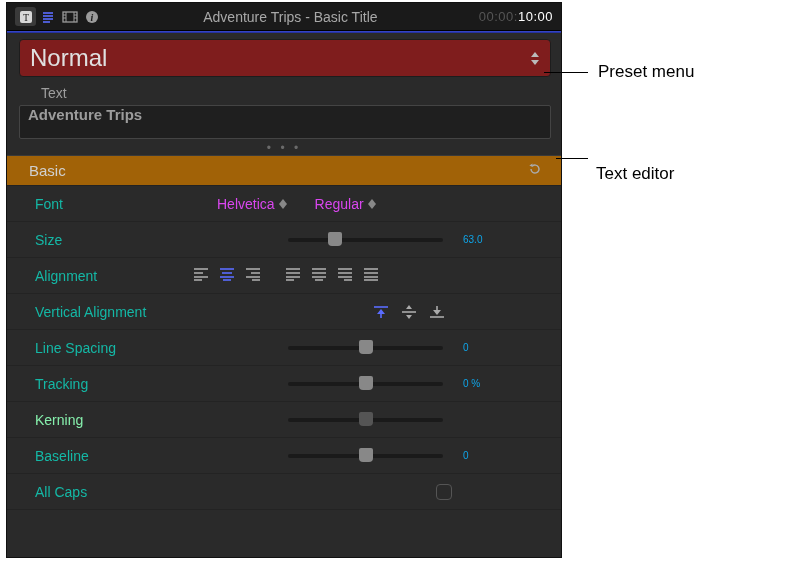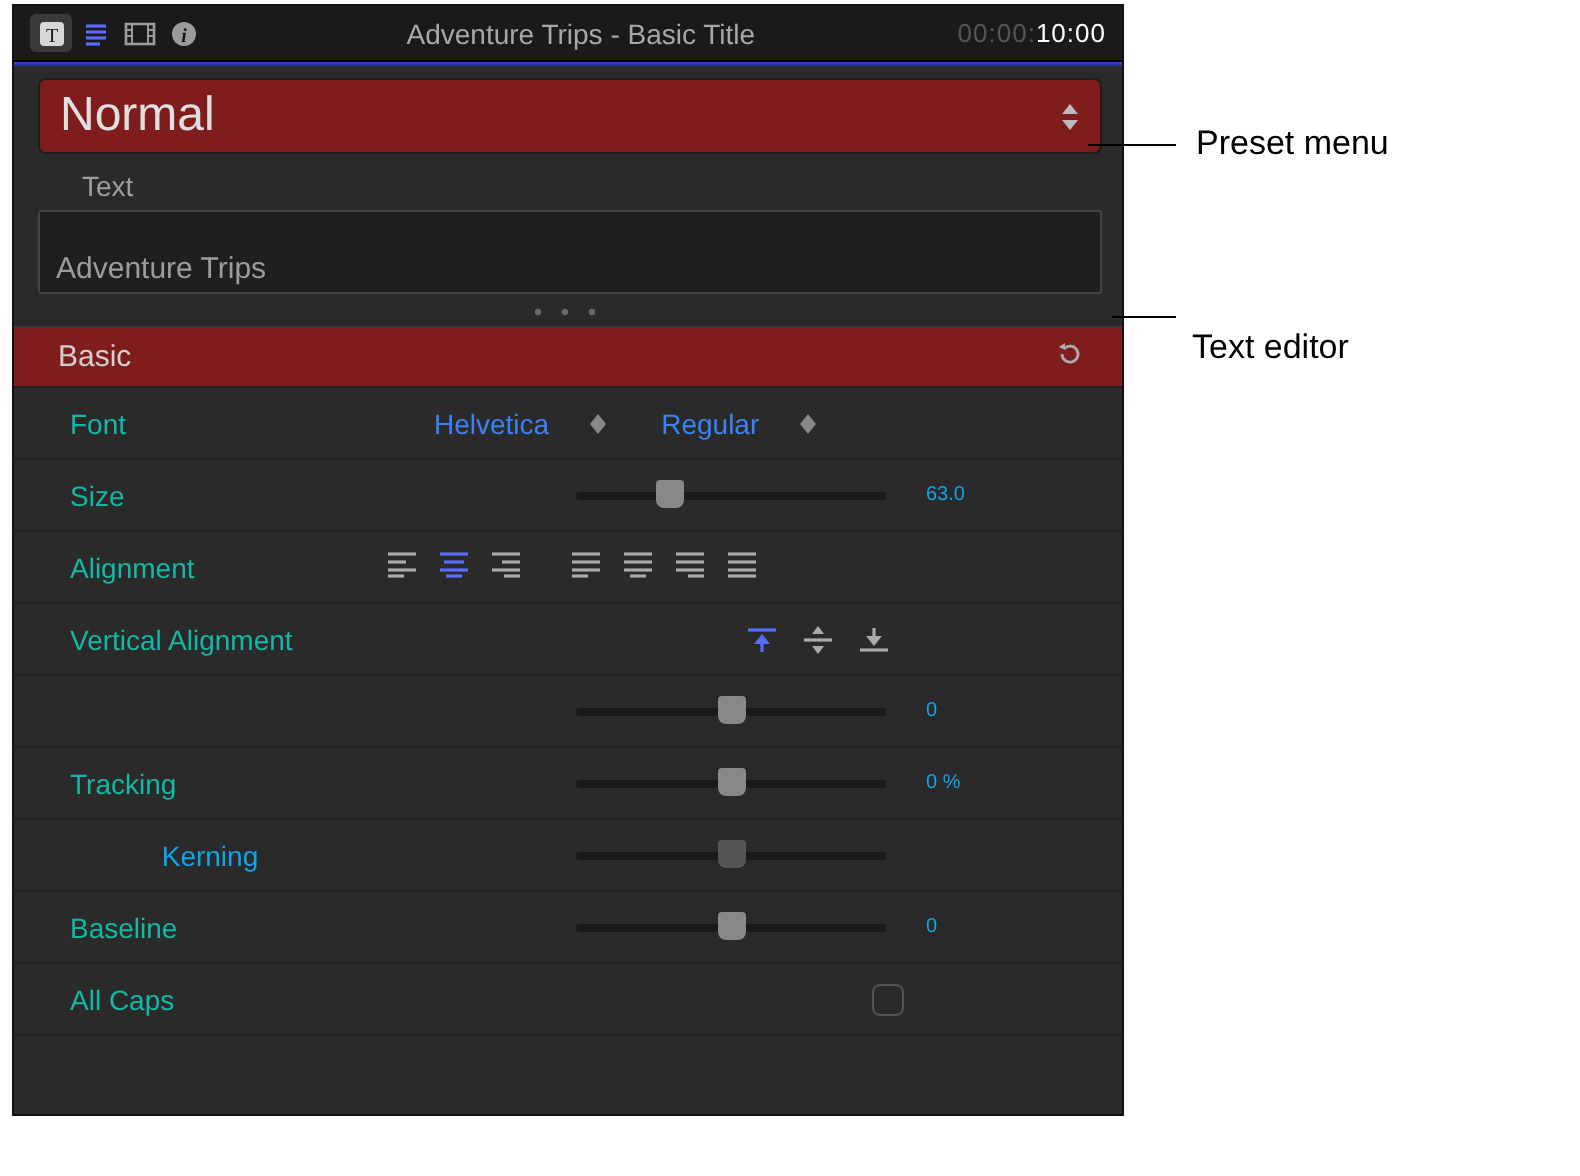--- a/index.html
+++ b/index.html
@@ -85,35 +85,36 @@
     margin: 2px 0 4px 34px;
   }
   .text-editor {
     margin: 0 10px 0 12px;
     height: 34px;
     background: #1f1f1f;
     border: 1px solid #444;
     border-radius: 2px;
     color: #9c9c9c;
     font-size: 15px;
-    padding: 20px 8px;
+    padding: 0 8px;
+    font-weight: bold;
   }
   .dots {
     text-align: center;
     color: #6a6a6a;
     font-size: 12px;
     letter-spacing: 3px;
     margin: 2px 0 0 0;
     height: 14px;
   }
   .section-header {
     display: flex;
     align-items: center;
     padding: 5px 18px 5px 22px;
-    background: #7f1d1d;
+    background: #a16207;
     border-top: 1px solid #3a3a3a;
     border-bottom: 1px solid #222;
   }
   .section-header .name {
     color: #d0d0d0;
     font-size: 15px;
   }
   .section-header .reset-icon {
     margin-left: auto;
     color: #aaa;
@@ -123,27 +124,27 @@
     align-items: center;
     height: 36px;
     padding: 0 18px 0 28px;
     border-bottom: 1px solid #232323;
   }
   .param .plabel {
     width: 140px;
     color: #14b8a6;
     font-size: 14px;
   }
-  .param.disabled .plabel { color: #0ea5e9; text-align: center; }
+  .param.disabled .plabel { color: #86efac; }
   .font-sel {
-    color: #3b82f6;
+    color: #d946ef;
     font-size: 14px;
     display: inline-flex;
     align-items: center;
-    gap: 20px;
+    gap: 4px;
     margin-right: 28px;
   }
   .miniupdn { display:inline-flex; flex-direction:column; color:#888; }
   .miniupdn svg{display:block;}
   .slider {
     width: 155px;
     height: 4px;
     background: #1a1a1a;
     border-radius: 2px;
     position: relative;
@@ -423,20 +424,21 @@
               <line x1="1" y1="12" x2="15" y2="12" stroke="currentColor" stroke-width="1.6"></line>
               <polygon points="8,10 12,5 4,5" fill="currentColor"></polygon>
               <line x1="8" y1="1" x2="8" y2="5" stroke="currentColor" stroke-width="1.6"></line>
             </svg>
           </span>
       </div>
     </div>
   </div>
 
   <div class="param">
+    <div class="plabel">Line Spacing</div>
     <div class="valgroup">
       <div class="slider">
           <div class="thumb" style="left:50%"></div>
         </div>
       <div class="valbox">0</div>
     </div>
   </div>
 
   <div class="param">
     <div class="plabel">Tracking</div>

